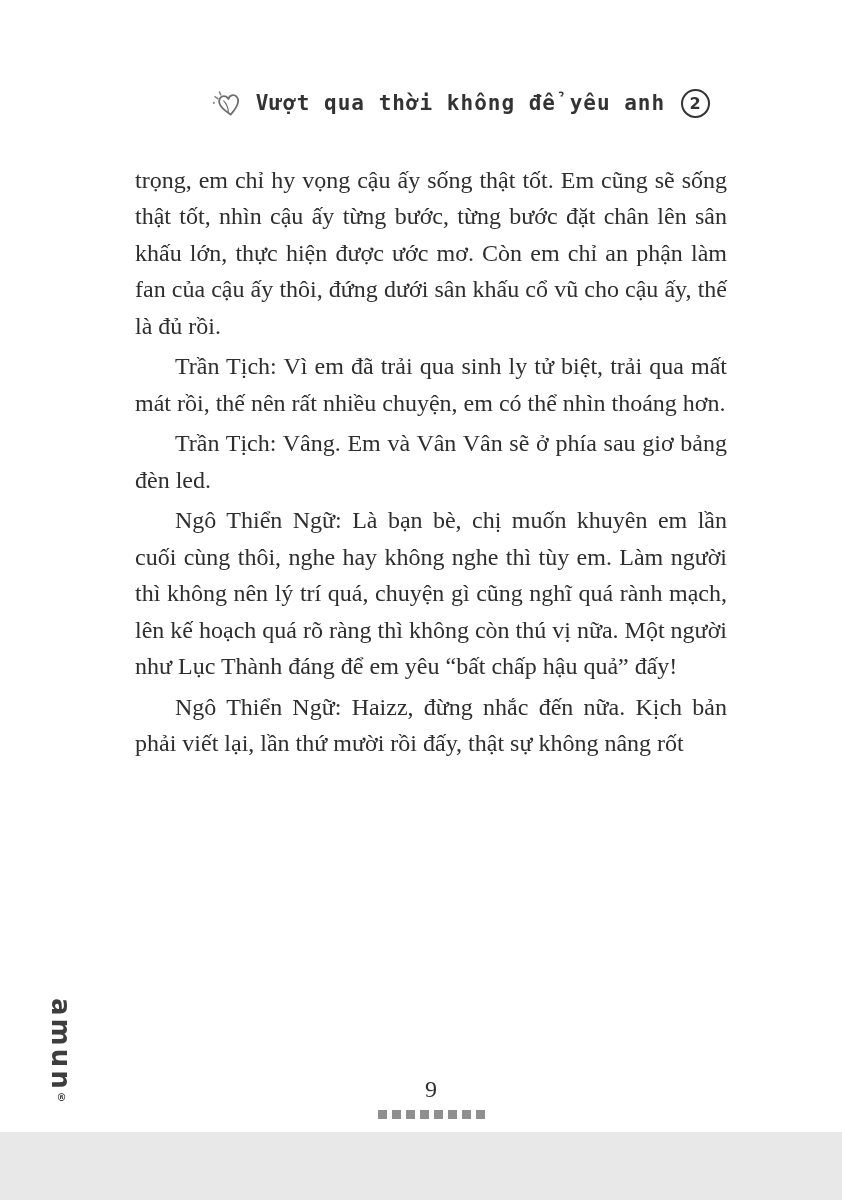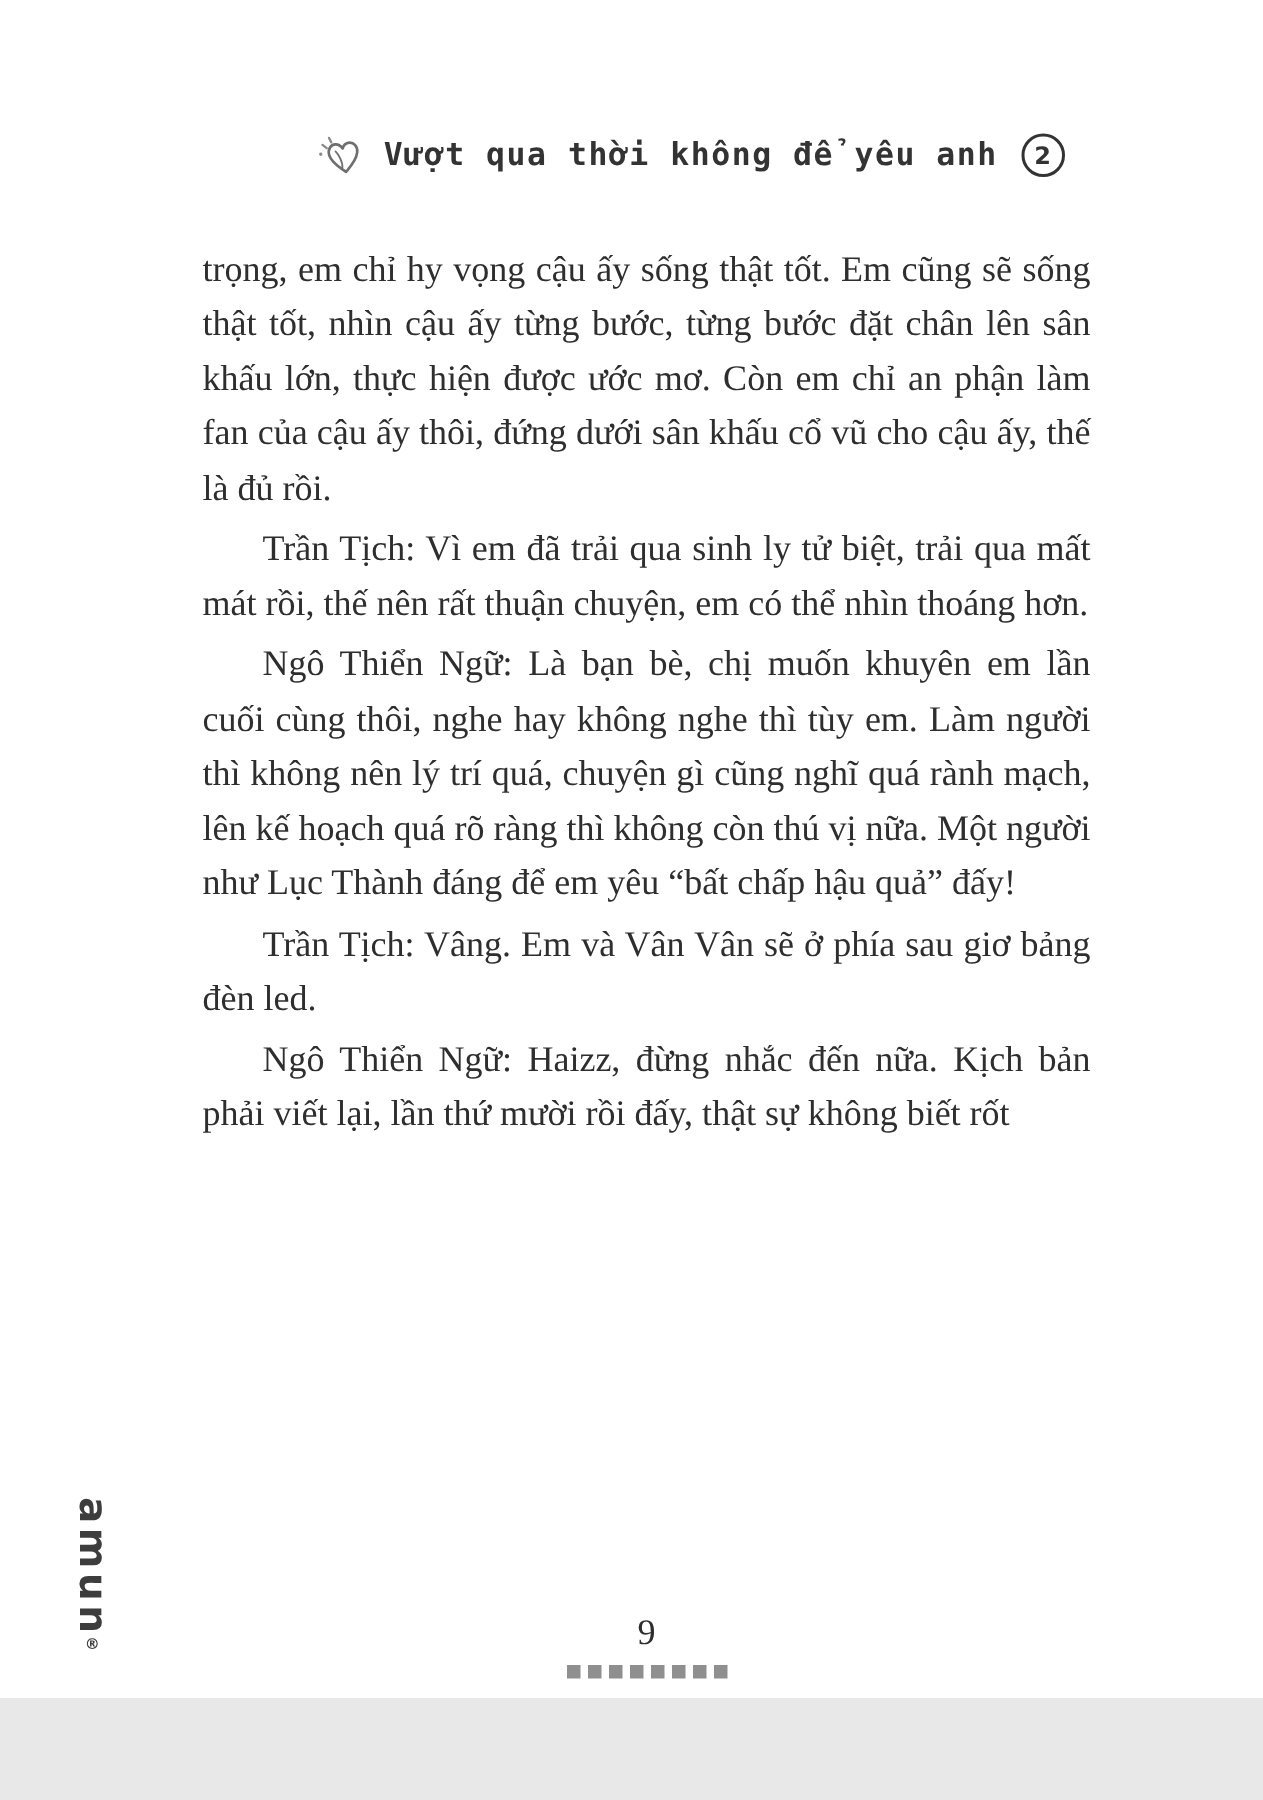--- a/index.html
+++ b/index.html
@@ -130,24 +130,24 @@
         <path d="M19 27 C16 24 10.5 20 9.5 14.5 C8.8 10.5 11.5 7.5 14.5 7.8 C16.6 8 18.2 9.5 19 11.2 C19.8 9.3 21.6 7.9 23.8 8 C26.9 8.2 29.2 11.3 28.2 15.2 C26.9 20.5 21.8 24.5 19 27 Z" stroke="#6f6f6f" stroke-width="1.8" fill="none" stroke-linejoin="round"></path>
         <path d="M14 12.5 C15.5 14.5 18 20 17 24" stroke="#6f6f6f" stroke-width="1.2" fill="none" stroke-linecap="round"></path>
       </svg>
     </span>
     <span class="header-title">Vượt qua thời không để yêu anh</span>
     <span class="volume-badge">2</span>
   </div>
 
   <div class="text-block">
       <p class="para no-indent">trọng, em chỉ hy vọng cậu ấy sống thật tốt. Em cũng sẽ sống thật tốt, nhìn cậu ấy từng bước, từng bước đặt chân lên sân khấu lớn, thực hiện được ước mơ. Còn em chỉ an phận làm fan của cậu ấy thôi, đứng dưới sân khấu cổ vũ cho cậu ấy, thế là đủ rồi.</p>
-      <p class="para">Trần Tịch: Vì em đã trải qua sinh ly tử biệt, trải qua mất mát rồi, thế nên rất thuận chuyện, em có thể nhìn thoáng hơn.</p>
+      <p class="para">Trần Tịch: Vì em đã trải qua sinh ly tử biệt, trải qua mất mát rồi, thế nên rất nhiều chuyện, em có thể nhìn thoáng hơn.</p>
+      <p class="para">Trần Tịch: Vâng. Em và Vân Vân sẽ ở phía sau giơ bảng đèn led.</p>
       <p class="para">Ngô Thiển Ngữ: Là bạn bè, chị muốn khuyên em lần cuối cùng thôi, nghe hay không nghe thì tùy em. Làm người thì không nên lý trí quá, chuyện gì cũng nghĩ quá rành mạch, lên kế hoạch quá rõ ràng thì không còn thú vị nữa. Một người như Lục Thành đáng để em yêu “bất chấp hậu quả” đấy!</p>
-      <p class="para">Trần Tịch: Vâng. Em và Vân Vân sẽ ở phía sau giơ bảng đèn led.</p>
-      <p class="para">Ngô Thiển Ngữ: Haizz, đừng nhắc đến nữa. Kịch bản phải viết lại, lần thứ mười rồi đấy, thật sự không biết rốt</p>
+      <p class="para">Ngô Thiển Ngữ: Haizz, đừng nhắc đến nữa. Kịch bản phải viết lại, lần thứ mười rồi đấy, thật sự không nâng rốt</p>
     </div>
 
   <div class="footer">
     <div class="page-number">9</div>
     <div class="squares">
         <div class="square"></div>
         <div class="square"></div>
         <div class="square"></div>
         <div class="square"></div>
         <div class="square"></div>

